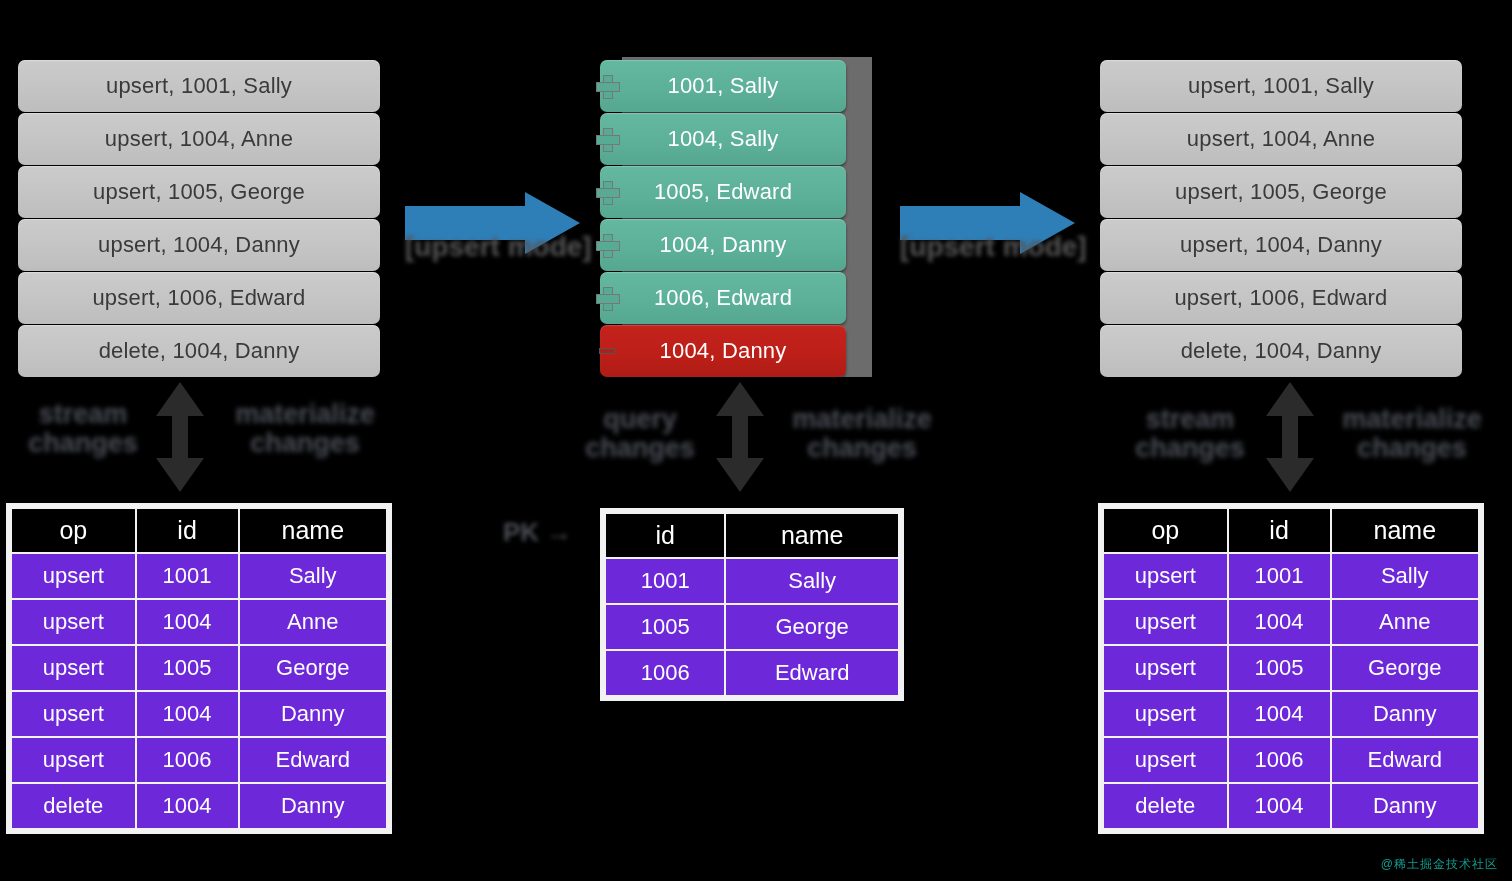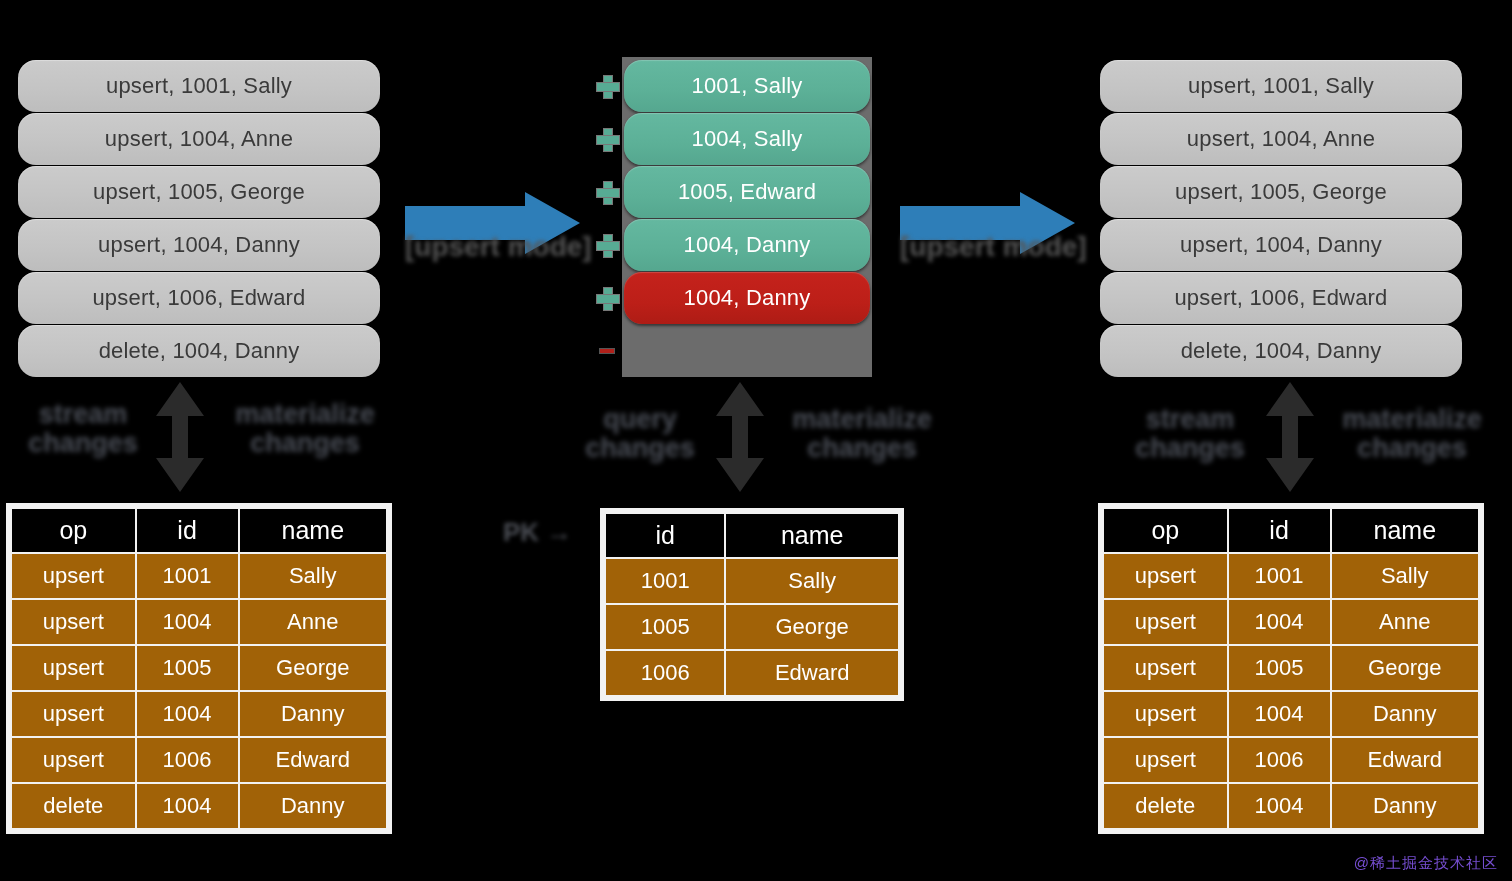--- a/index.html
+++ b/index.html
@@ -10,21 +10,21 @@
     overflow: hidden;
   }
   #stage { position: relative; width: 1512px; height: 881px; }
 
   
   .stack { position: absolute; display: flex; flex-direction: column; }
   .msg-row {
     height: 52px;
     display: flex; align-items: center; justify-content: center;
     font-size: 22px;
-    border-radius: 18px;
+    border-radius: 7px;
     letter-spacing: .2px;
     white-space: nowrap;
   }
   .msg-gray {
     background: linear-gradient(180deg,#cbcbcb 0%,#c4c4c4 55%,#bdbdbd 100%);
     color: #3a3a3a;
     box-shadow: 0 1px 1px rgba(255,255,255,.35) inset, 0 2px 3px rgba(0,0,0,.55);
     margin-bottom: 1px;
   }
   .msg-green {
@@ -113,60 +113,61 @@
   }
   table.data th {
     background: #000;
     color: #fff;
     font-weight: normal;
     font-size: 25px;
     padding: 7px 4px;
     text-align: center;
   }
   table.data td {
-    background: #a16207;
+    background: #6d28d9;
     color: #fff;
     font-size: 22px;
     padding: 9px 4px;
     text-align: center;
     white-space: nowrap;
   }
   table.data thead tr th { border: none; }
 
   
   .watermark {
     position: absolute;
     right: 14px; bottom: 8px;
-    color: #8b5cf6;
-    font-size: 15px;
+    color: #14b8a6;
+    font-size: 12px;
     opacity: .85;
     letter-spacing: 1px;
     white-space: nowrap;
   }
 </style>
 </head>
 <body>
 
 <div id="stage">
 
   <div class="stack" id="left-stack" style="left:18px; top:60px; width:362px;">
       <div class="msg-row msg-gray">upsert, 1001, Sally</div>
       <div class="msg-row msg-gray">upsert, 1004, Anne</div>
       <div class="msg-row msg-gray">upsert, 1005, George</div>
       <div class="msg-row msg-gray">upsert, 1004, Danny</div>
       <div class="msg-row msg-gray">upsert, 1006, Edward</div>
       <div class="msg-row msg-gray">delete, 1004, Danny</div>
     </div>
 
   <div class="mid-plate" style="left:622px; top:57px; width:250px; height:320px;"></div>
-  <div class="stack" id="middle-stack" style="left:624px; top:60px; width:246px;">
+  <div class="stack" id="middle-stack" style="left:600px; top:60px; width:246px;">
       <div class="msg-row msg-green">1001, Sally</div>
       <div class="msg-row msg-green">1004, Sally</div>
       <div class="msg-row msg-green">1005, Edward</div>
       <div class="msg-row msg-green">1004, Danny</div>
+      <div class="msg-row msg-green">1006, Edward</div>
       <div class="msg-row msg-red">1004, Danny</div>
     </div>
   <div class="marker-col" id="marker-col" style="left:594px; top:60px; width:28px; height:320px;">
       <div class="marker" style="top: 13px; left: 0px;">
         <div class="plus-glyph"></div>
       </div>
       <div class="marker" style="top: 66px; left: 0px;">
         <div class="plus-glyph"></div>
       </div>
       <div class="marker" style="top: 119px; left: 0px;">

